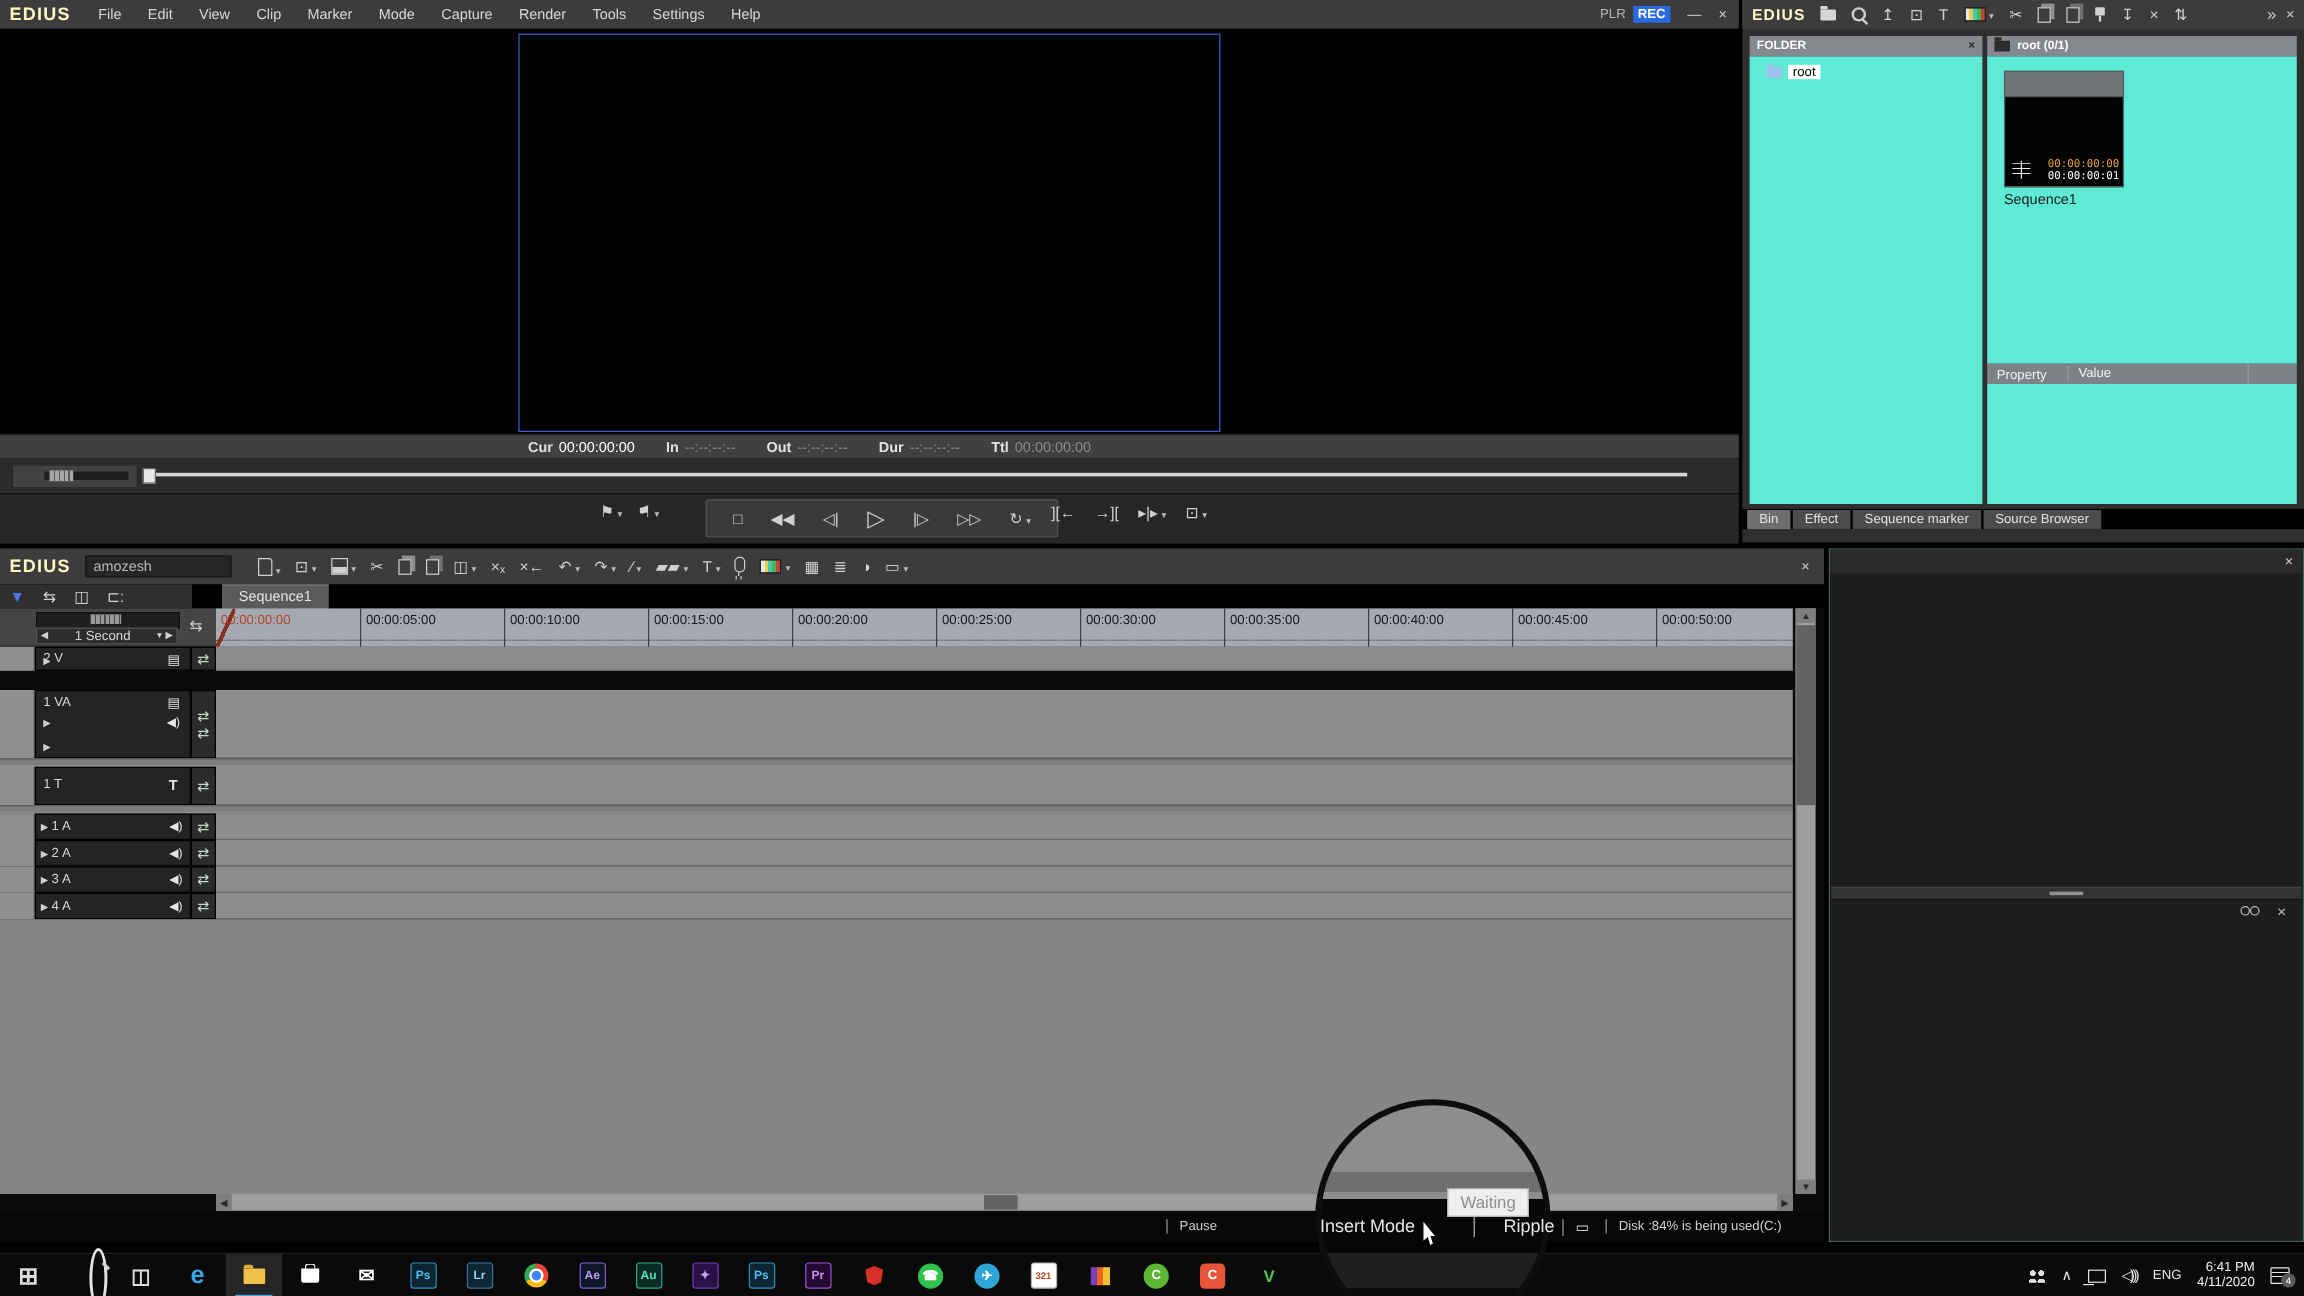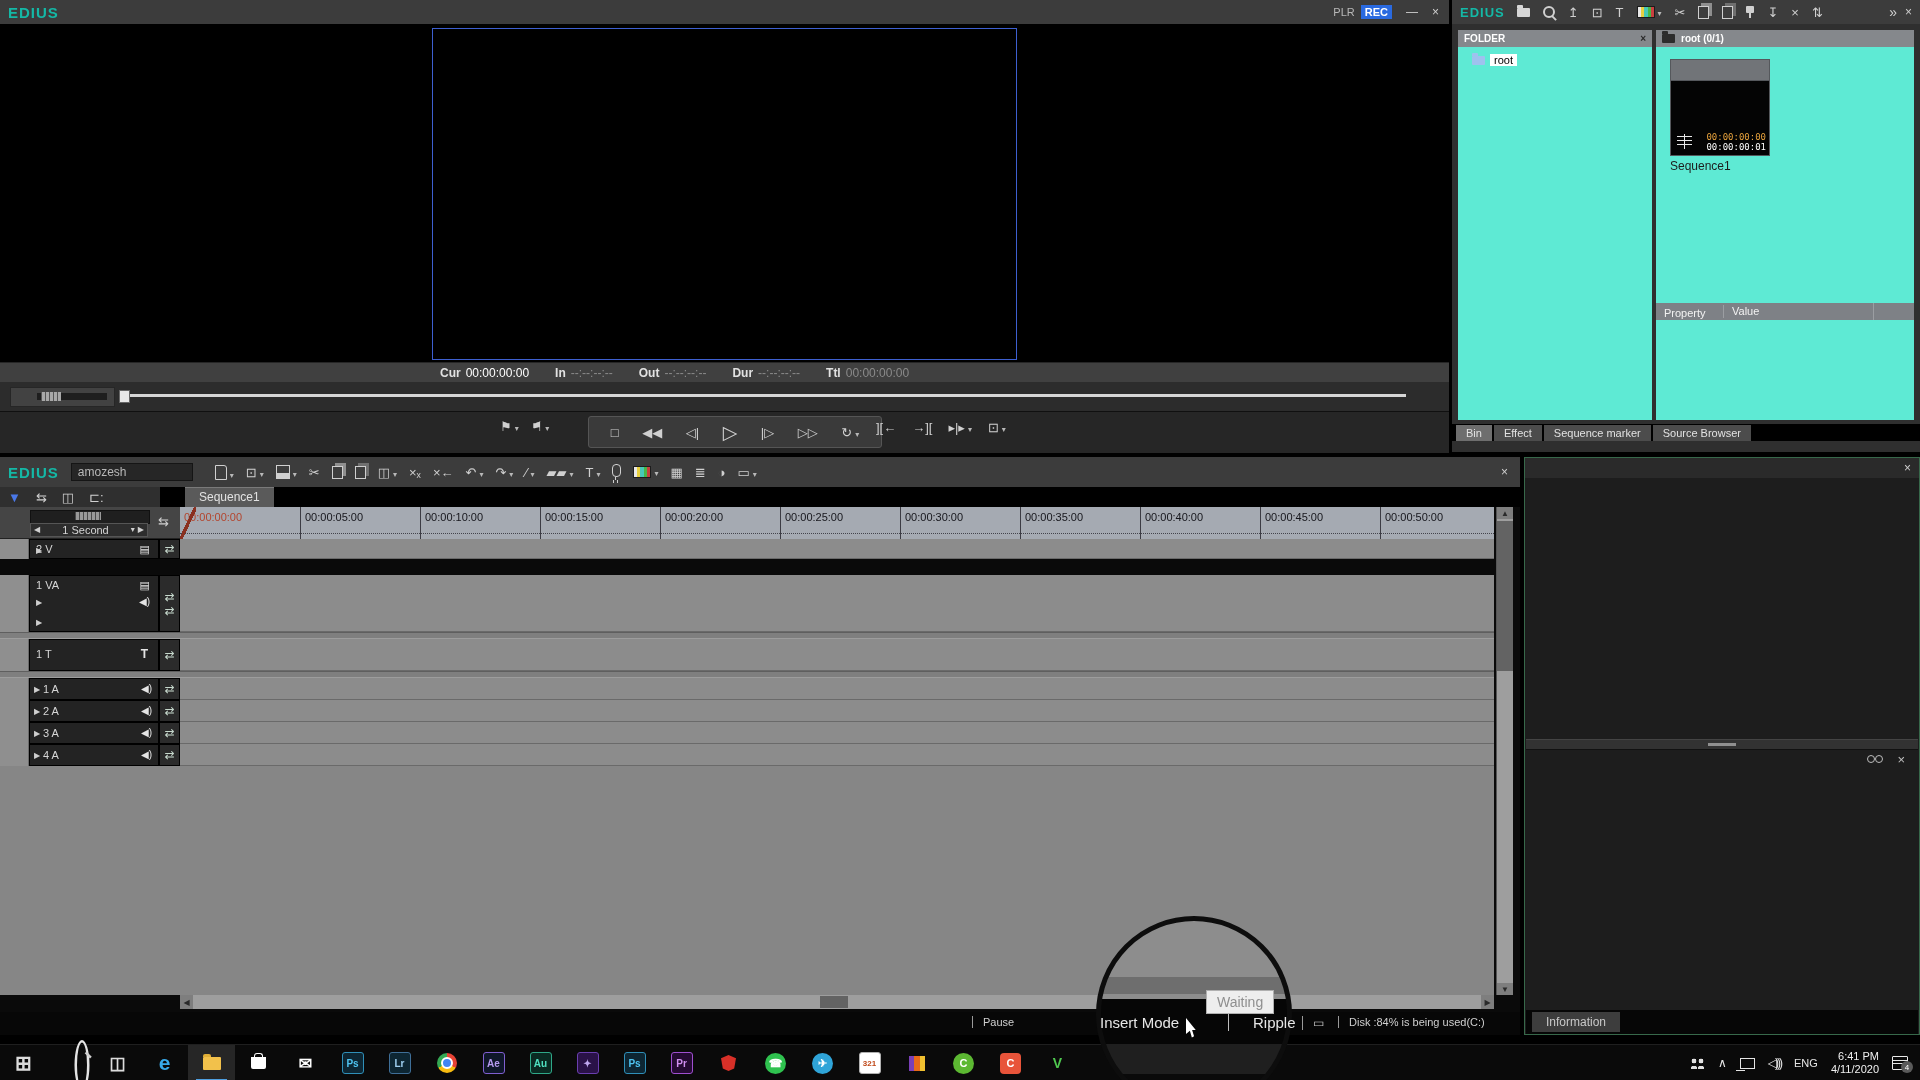--- a/index.html
+++ b/index.html
@@ -3,21 +3,21 @@
 <meta charset="utf-8">
 <style>
   html,body{margin:0;padding:0;background:#000;}
   .stage{position:relative;width:1920px;height:1080px;background:#000;overflow:hidden;
          font-family:"Liberation Sans",sans-serif;-webkit-font-smoothing:antialiased;}
   .abs{position:absolute;}
   .flex{display:flex;align-items:center;}
 
   
   .titlebar{background:#3c3c3c;display:flex;align-items:center;}
-  .logo{font-weight:bold;font-size:15px;color:#14b8a6;letter-spacing:1px;margin:0 12px 0 8px;}
+  .logo{font-weight:bold;font-size:15px;color:#fef9c3;letter-spacing:1px;margin:0 12px 0 8px;}
   .logo.sm{font-size:13px;}
   .menu-item{font-size:12px;color:#d8d8d8;padding:4px 11px;cursor:default;}
   .winctl{color:#cfcfcf;font-size:12px;margin-left:14px;}
   .plr{color:#b8b8b8;font-weight:normal;font-size:11px;}
   .rec{color:#fff;font-weight:bold;font-size:11px;padding:1px 4px;margin-left:6px;}
 
   
   .ic{display:inline-flex;align-items:center;justify-content:center;color:#d0d0d0;font-size:13px;line-height:1;}
   .ic.big{font-size:19px;}
   .ic.flip{transform:scaleX(-1);}
@@ -137,20 +137,33 @@
     clip-path:polygon(0 0,0 80%,30% 64%,45% 98%,62% 91%,47% 60%,75% 60%);filter:drop-shadow(0 0 1px #000);}
 </style>
 </head>
 <body>
 
 <div class="stage">
 
   <div class="abs" style="left:0;top:0;width:1449px;height:452px;background:#000;">
     <div class="titlebar abs" style="left:0;top:0;width:1449px;height:24px;">
       <span class="logo">EDIUS</span>
+      <nav id="menus" class="flex">
+          <span class="menu-item">File</span>
+          <span class="menu-item">Edit</span>
+          <span class="menu-item">View</span>
+          <span class="menu-item">Clip</span>
+          <span class="menu-item">Marker</span>
+          <span class="menu-item">Mode</span>
+          <span class="menu-item">Capture</span>
+          <span class="menu-item">Render</span>
+          <span class="menu-item">Tools</span>
+          <span class="menu-item">Settings</span>
+          <span class="menu-item">Help</span>
+        </nav>
       <div class="flex" style="margin-left:auto;margin-right:10px;">
         <span class="plr">PLR</span>
         <span class="rec" style="background: rgb(42, 106, 224);">REC</span>
         <span class="winctl">—</span>
         <span class="winctl">×</span>
       </div>
     </div>
     <div class="abs" style="left:0;top:24px;width:1449px;height:338px;background:#000;">
       <div class="abs" style="left:432px;top:4px;width:583px;height:330px;border:1px solid #3d5fd0;"></div>
     </div>
@@ -573,23 +586,20 @@
     <div class="flex" style="height:20px;background:#2a2a2a;">
       <span class="winctl" style="margin-left:auto;margin-right:8px;">×</span>
     </div>
     <div class="abs" style="left:1px;top:281px;width:392px;height:9px;background:#323232;border-top:1px solid #444;border-bottom:1px solid #111;">
       <div style="width:28px;height:3px;background:#8f8f8f;margin:3px auto 0;"></div>
     </div>
     <div class="abs flex" style="right:14px;top:294px;gap:14px;">
       <span class="i-dual"></span>
       <span style="color:#c0c0c0;font-size:13px;">×</span>
     </div>
-    <div class="abs" style="left:1px;top:552px;width:392px;height:24px;background:#060606;">
-      <span class="info-tab" style="margin:2px 0 0 6px;">Information</span>
-    </div>
   </div>
 
   <div class="taskbar abs" style="left:0;top:1044px;width:1920px;height:36px;">
     <div id="tkApps" class="flex" style="height:36px;">
         <div class="tk-slot">
           <span class="tk-chip" style="color: rgb(220, 220, 220); font-size: 20px;">⊞</span>
         </div>
         <div class="tk-slot">
           <span class="i-mag tray"></span>
         </div>

